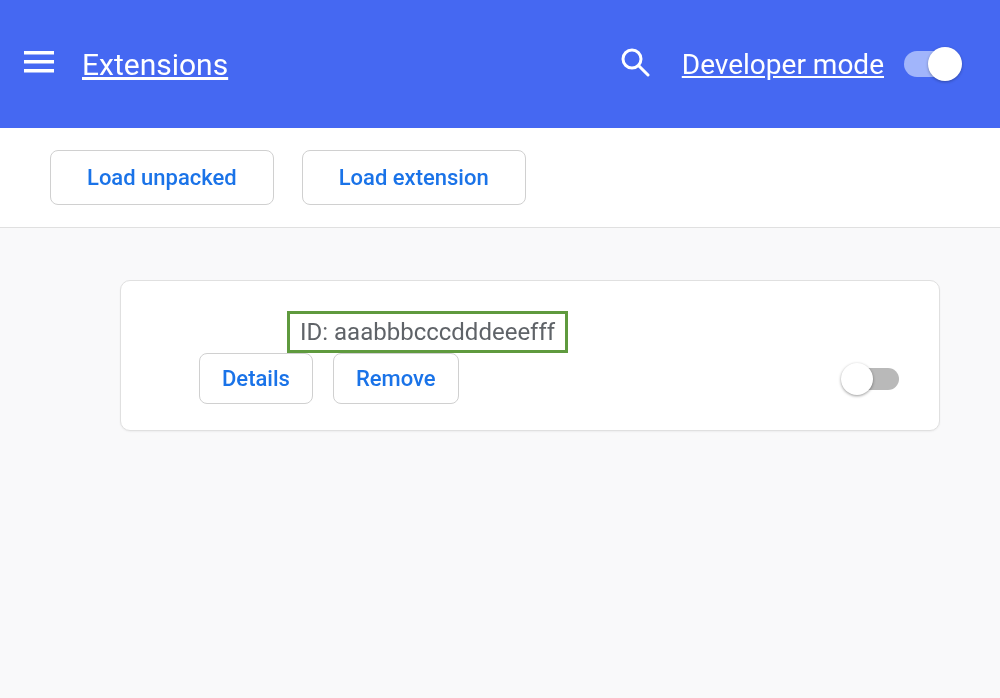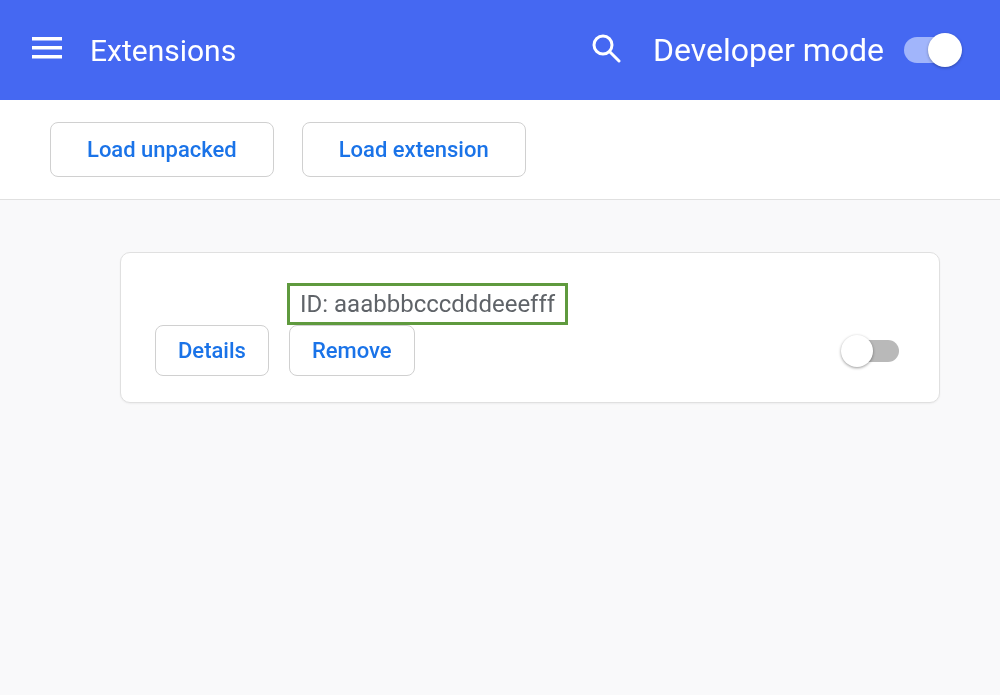--- a/index.html
+++ b/index.html
@@ -9,41 +9,42 @@
       font-family: 'Roboto', -apple-system, BlinkMacSystemFont, 'Segoe UI', Arial, sans-serif;
     }
     body {
       width: 1000px;
       height: 698px;
       background: #fff;
       overflow: hidden;
     }
     .header {
       background: #4568f2;
-      height: 100px;
+      height: 128px;
       display: flex;
       align-items: center;
-      padding: 0 40px 0 32px;
+      padding: 0 40px 0 24px;
       color: #fff;
+      text-decoration: underline;
     }
     .menu-icon {
       margin-right: 28px;
       cursor: pointer;
     }
     .header-title {
       font-size: 30px;
       font-weight: 400;
       flex: 1;
     }
     .search-icon {
       margin-right: 32px;
       cursor: pointer;
     }
     .dev-mode-label {
-      font-size: 32px;
+      font-size: 28px;
       font-weight: 400;
       margin-right: 20px;
     }
     .toggle-dev {
       width: 56px;
       height: 26px;
       background: #a1b5fb;
       border-radius: 13px;
       position: relative;
       cursor: pointer;
@@ -132,20 +133,21 @@
       display: inline-block;
       border: 3px solid #5f9a3e;
       padding: 4px 10px;
       font-size: 24px;
       color: #5f6368;
     }
     .card-bottom {
       display: flex;
       align-items: center;
       gap: 20px;
+      margin-left: 44px;
     }
     .card-btn {
       background: #fff;
       border: 1px solid #d0d0d0;
       border-radius: 8px;
       padding: 12px 22px;
       font-size: 22px;
       font-weight: 500;
       color: #1a73e8;
       cursor: pointer;

